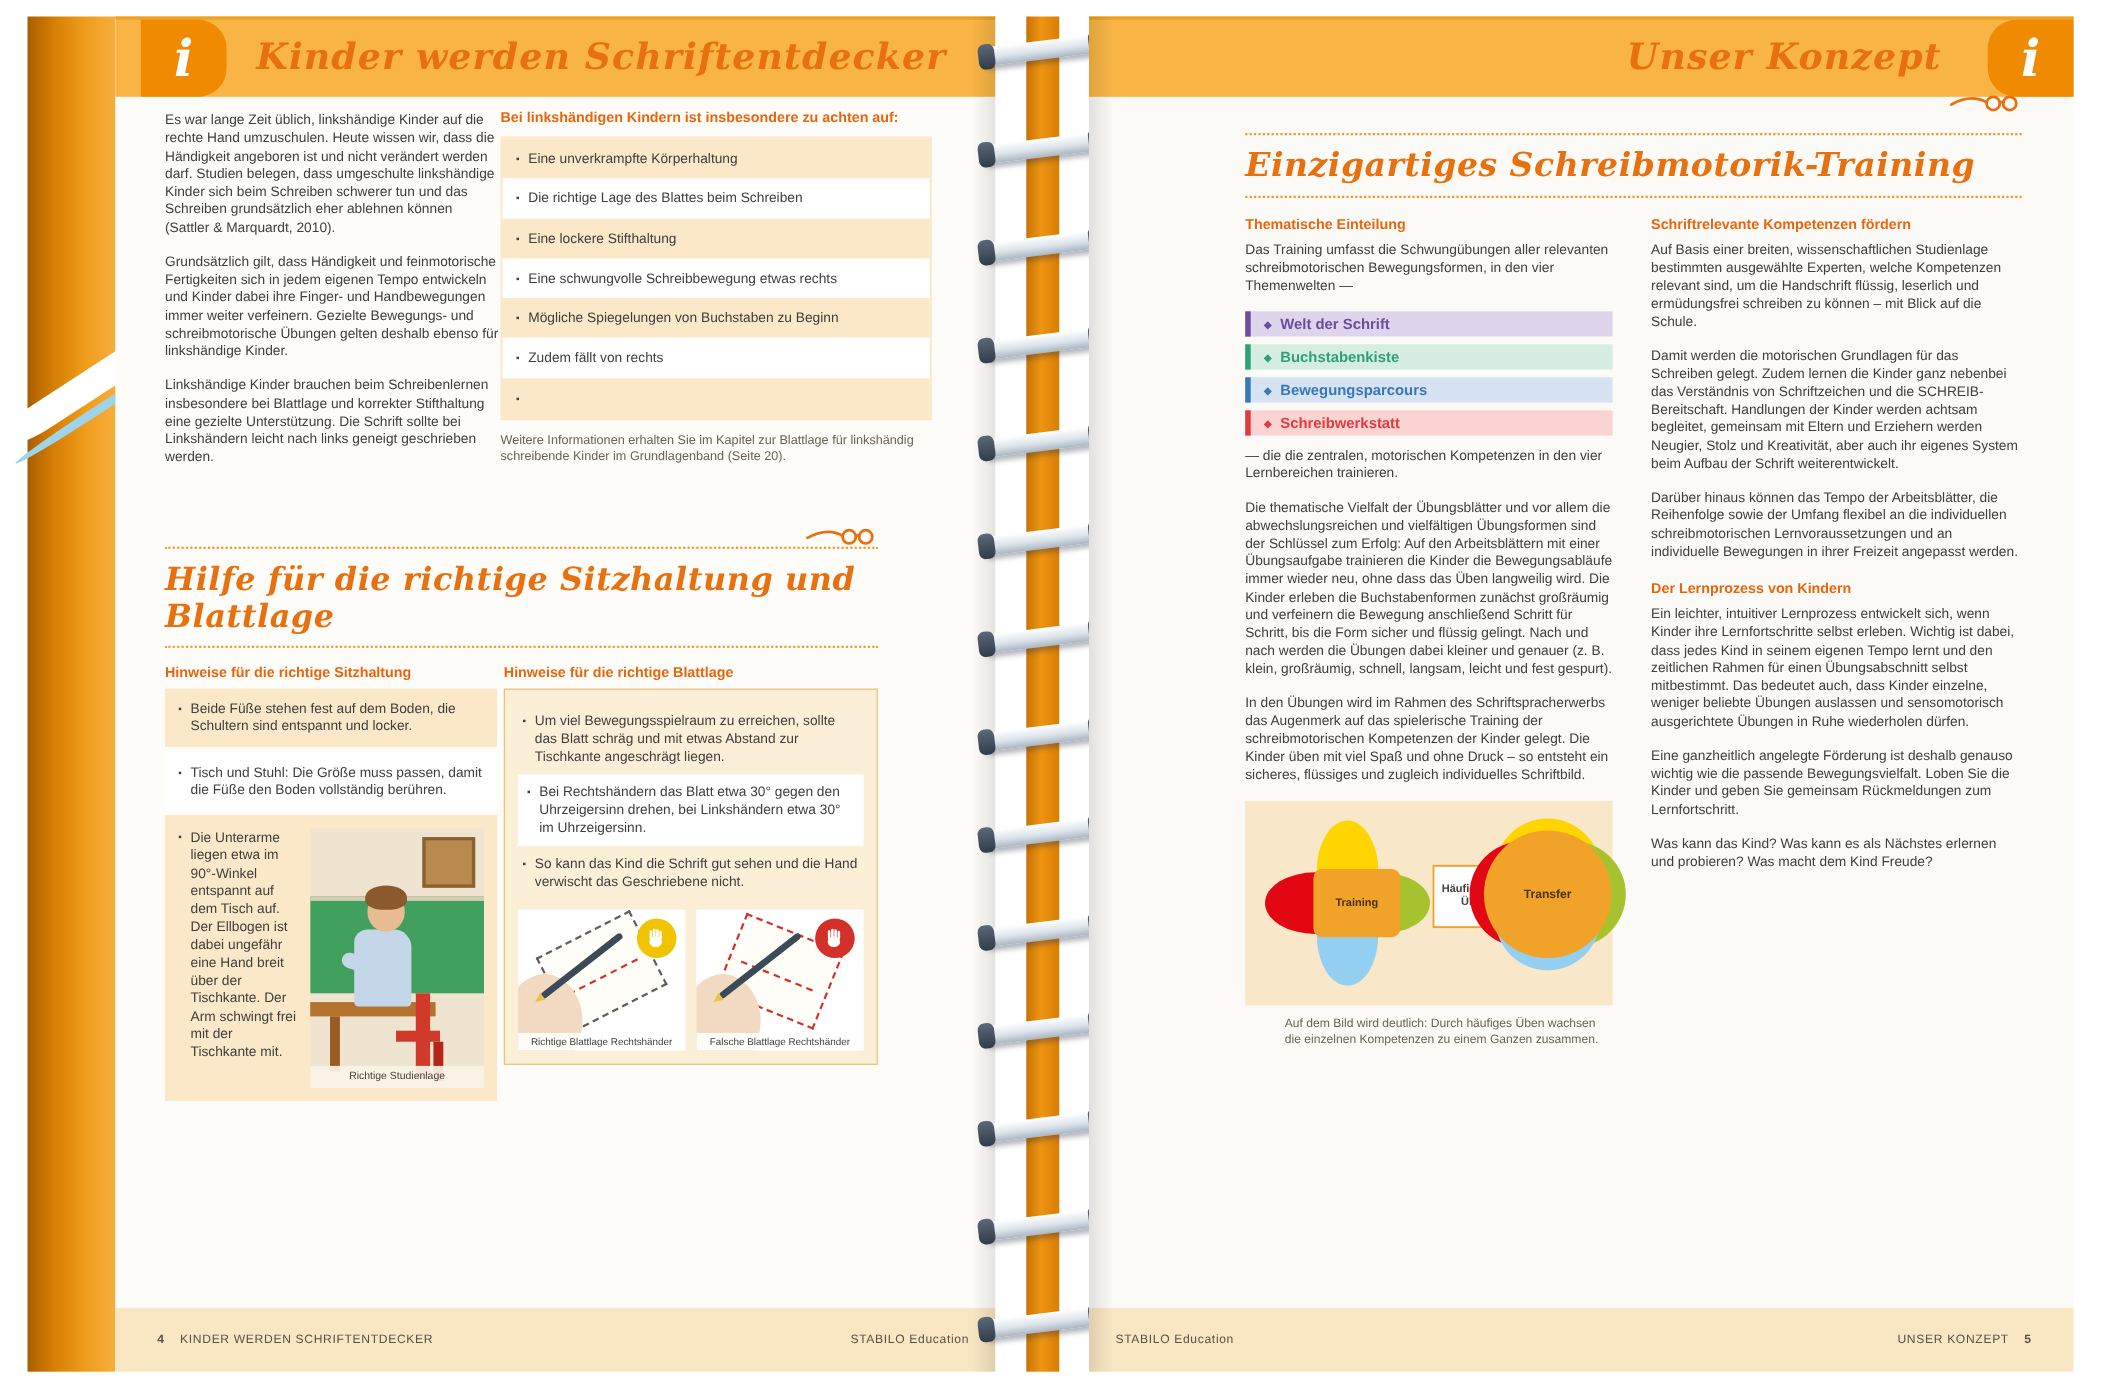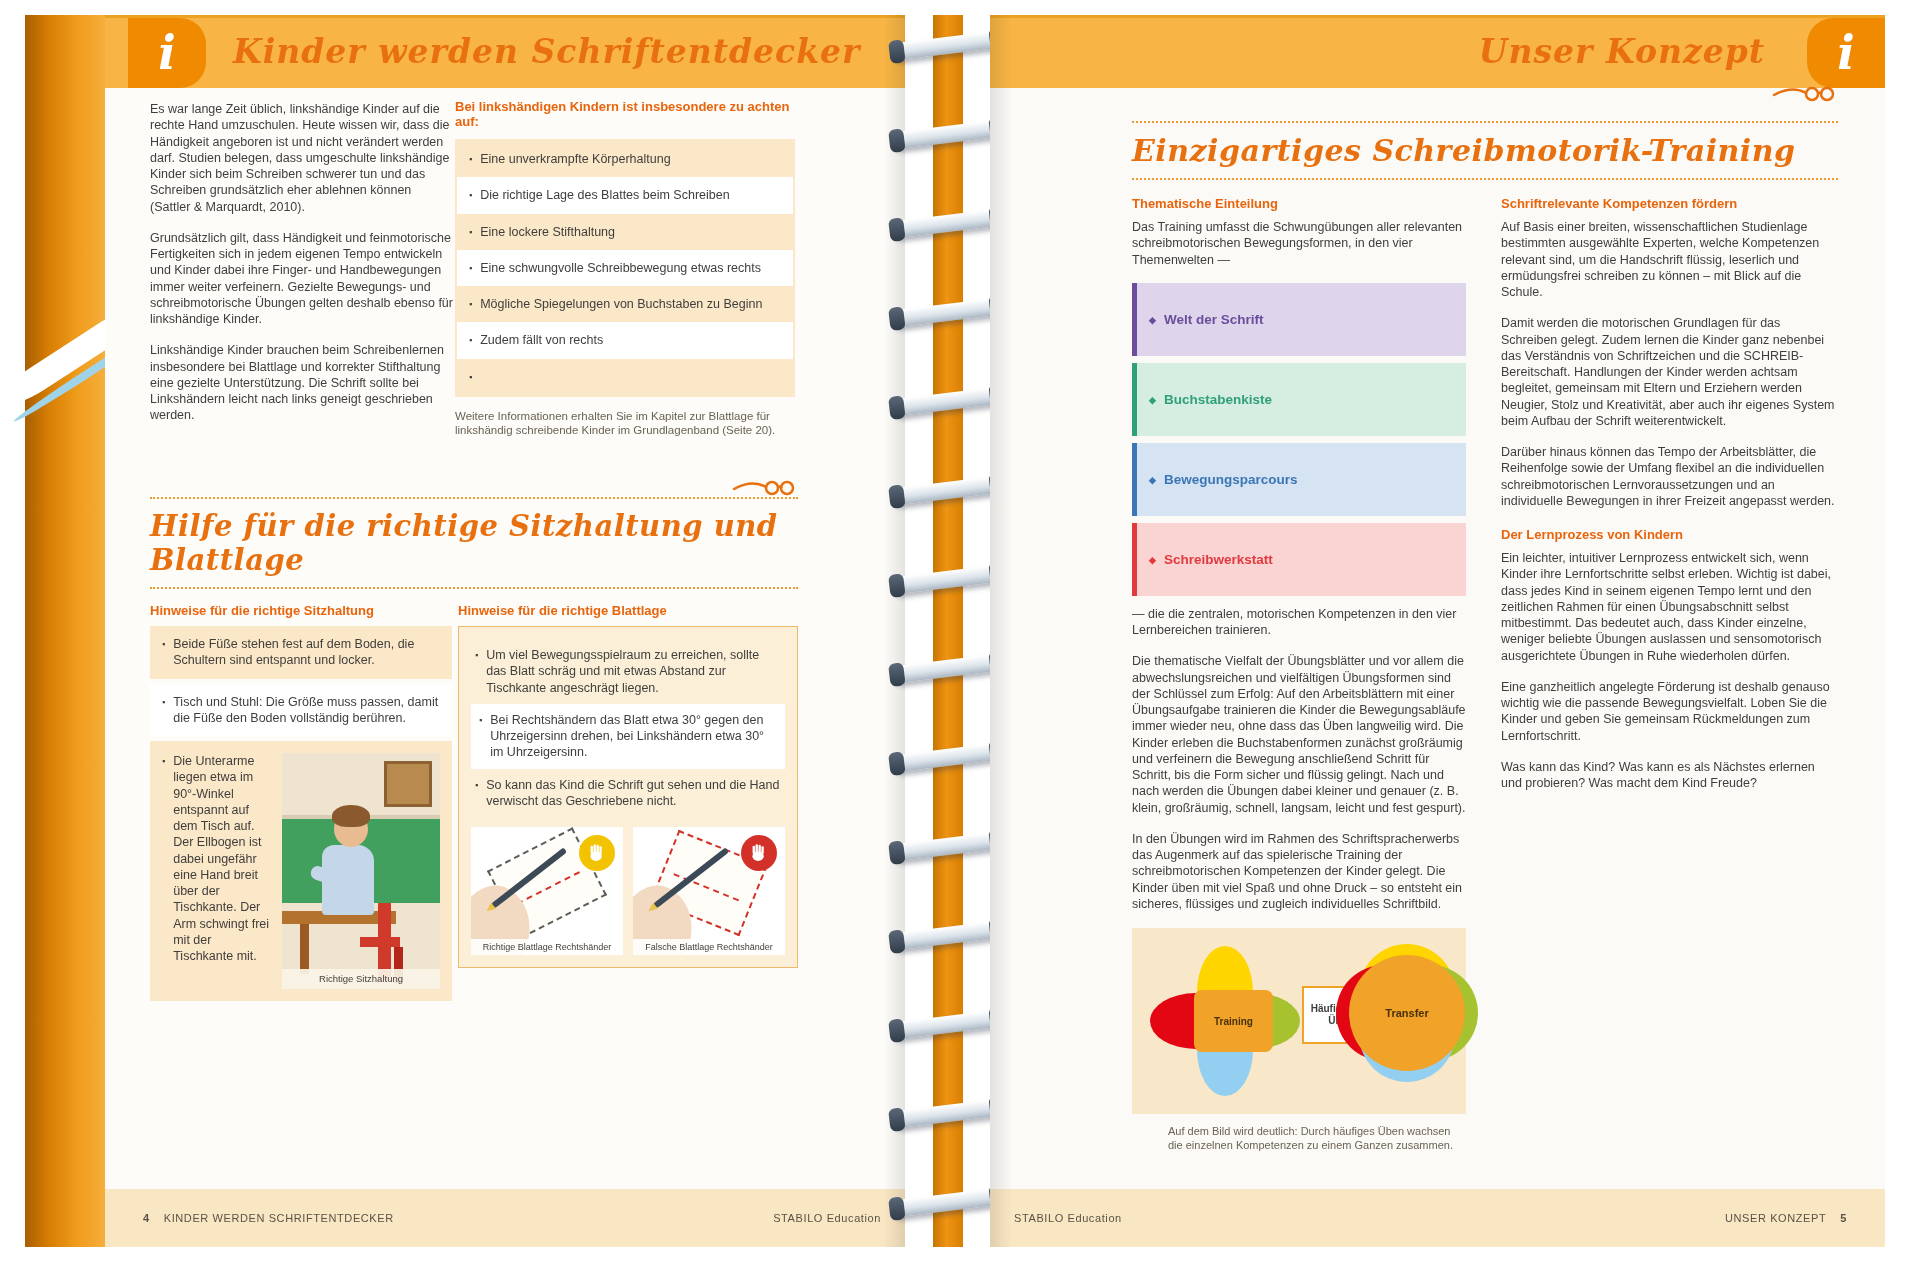--- a/index.html
+++ b/index.html
@@ -44,21 +44,21 @@
   .footer-spacer{flex:1;}
   .footer-page{font-weight:bold;margin:0 14px;}
 
   
   .body-p{font-size:12.5px;line-height:1.3;margin:0 0 15px 0;}
   .sub-orange{color:#e8650d;font-weight:bold;font-size:13px;margin:0 0 8px 0;}
   .small-note{font-size:11.5px;line-height:1.3;color:#6b6354;margin-top:12px;}
 
   
   #intro-left{position:absolute;left:45px;top:86px;width:305px;}
-  #intro-right{position:absolute;left:350px;top:84px;width:340px;}
+  #intro-right{position:absolute;left:350px;top:84px;width:392px;}
   .striped-list{border:2px solid #fbe8c8;margin-top:10px;}
   .lrow{display:flex;gap:8px;padding:10px 12px;font-size:12.5px;line-height:1.3;}
   .lrow.odd{background:#fbe8c8;}
   .lrow.even{background:#ffffff;}
   .lbul{color:#3f3e3c;font-size:9px;line-height:16px;}
 
   
   #sitz-section{position:absolute;left:45px;top:478px;width:648px;}
   .dotted-rule{border-top:2px dotted #ec9a2c;height:0;margin:4px 0;}
   .script-heading{font-family:"DejaVu Serif",serif;font-style:italic;font-weight:bold;
@@ -106,21 +106,21 @@
   .badge{position:absolute;right:8px;top:8px;width:36px;height:36px;border-radius:50%;
       display:flex;align-items:center;justify-content:center;}
   .panel-caption{position:absolute;left:0;bottom:0;width:100%;padding:3px 0;background:rgba(255,255,255,.9);
       text-align:center;font-size:9px;color:#46413a;}
 
   
   #rp-content{position:absolute;left:142px;top:80px;width:706px;}
   #rp-cols{display:flex;gap:35px;margin-top:16px;}
   #rp-left{width:334px;}
   #rp-right{width:337px;}
-  .theme-box{border-left:5px solid;padding:29px 12px;font-weight:bold;font-size:13.5px;margin-bottom:7px;}
+  .theme-box{border-left:5px solid;padding:4px 12px;font-weight:bold;font-size:13.5px;margin-bottom:7px;}
   .theme-box .tbul{font-size:9px;margin-right:8px;vertical-align:1px;}
 
   
   #diagram{position:relative;width:334px;height:186px;background:#f8e7c9;margin-top:16px;}
   .flower{position:absolute;left:18px;top:18px;width:150px;height:150px;}
   .petal{position:absolute;border-radius:50%;}
   .pet-top{left:47px;top:0;width:56px;height:92px;background:var(--c-yellow);}
   .pet-bottom{left:47px;bottom:0;width:56px;height:92px;background:var(--c-blue);}
   .pet-left{left:0;top:47px;width:92px;height:56px;background:var(--c-red);}
   .pet-right{right:0;top:47px;width:92px;height:56px;background:var(--c-green);}
@@ -250,21 +250,21 @@
                 <div class="ph-board"></div>
               <div class="ph-desk"></div>
                 <div class="ph-desk-leg"></div>
               <div class="ph-chair"></div>
                 <div class="ph-chair-seat"></div>
                 <div class="ph-chair-leg"></div>
               <div class="ph-boy-body"></div>
                 <div class="ph-boy-arm"></div>
               <div class="ph-boy-head"></div>
                 <div class="ph-boy-hair"></div>
-              <div class="ph-caption">Richtige Sitzhaltung</div>
+              <div class="ph-caption">Richtige Studienlage</div>
             </div>
           </div>
         </div>
 
         <div id="sitz-right">
           <p class="sub-orange">Hinweise für die richtige Blattlage</p>
           <div id="blatt-box">
             <div id="blatt-rows">
                 <div class="blatt-row ">
                   <span class="lbul">▪</span>

